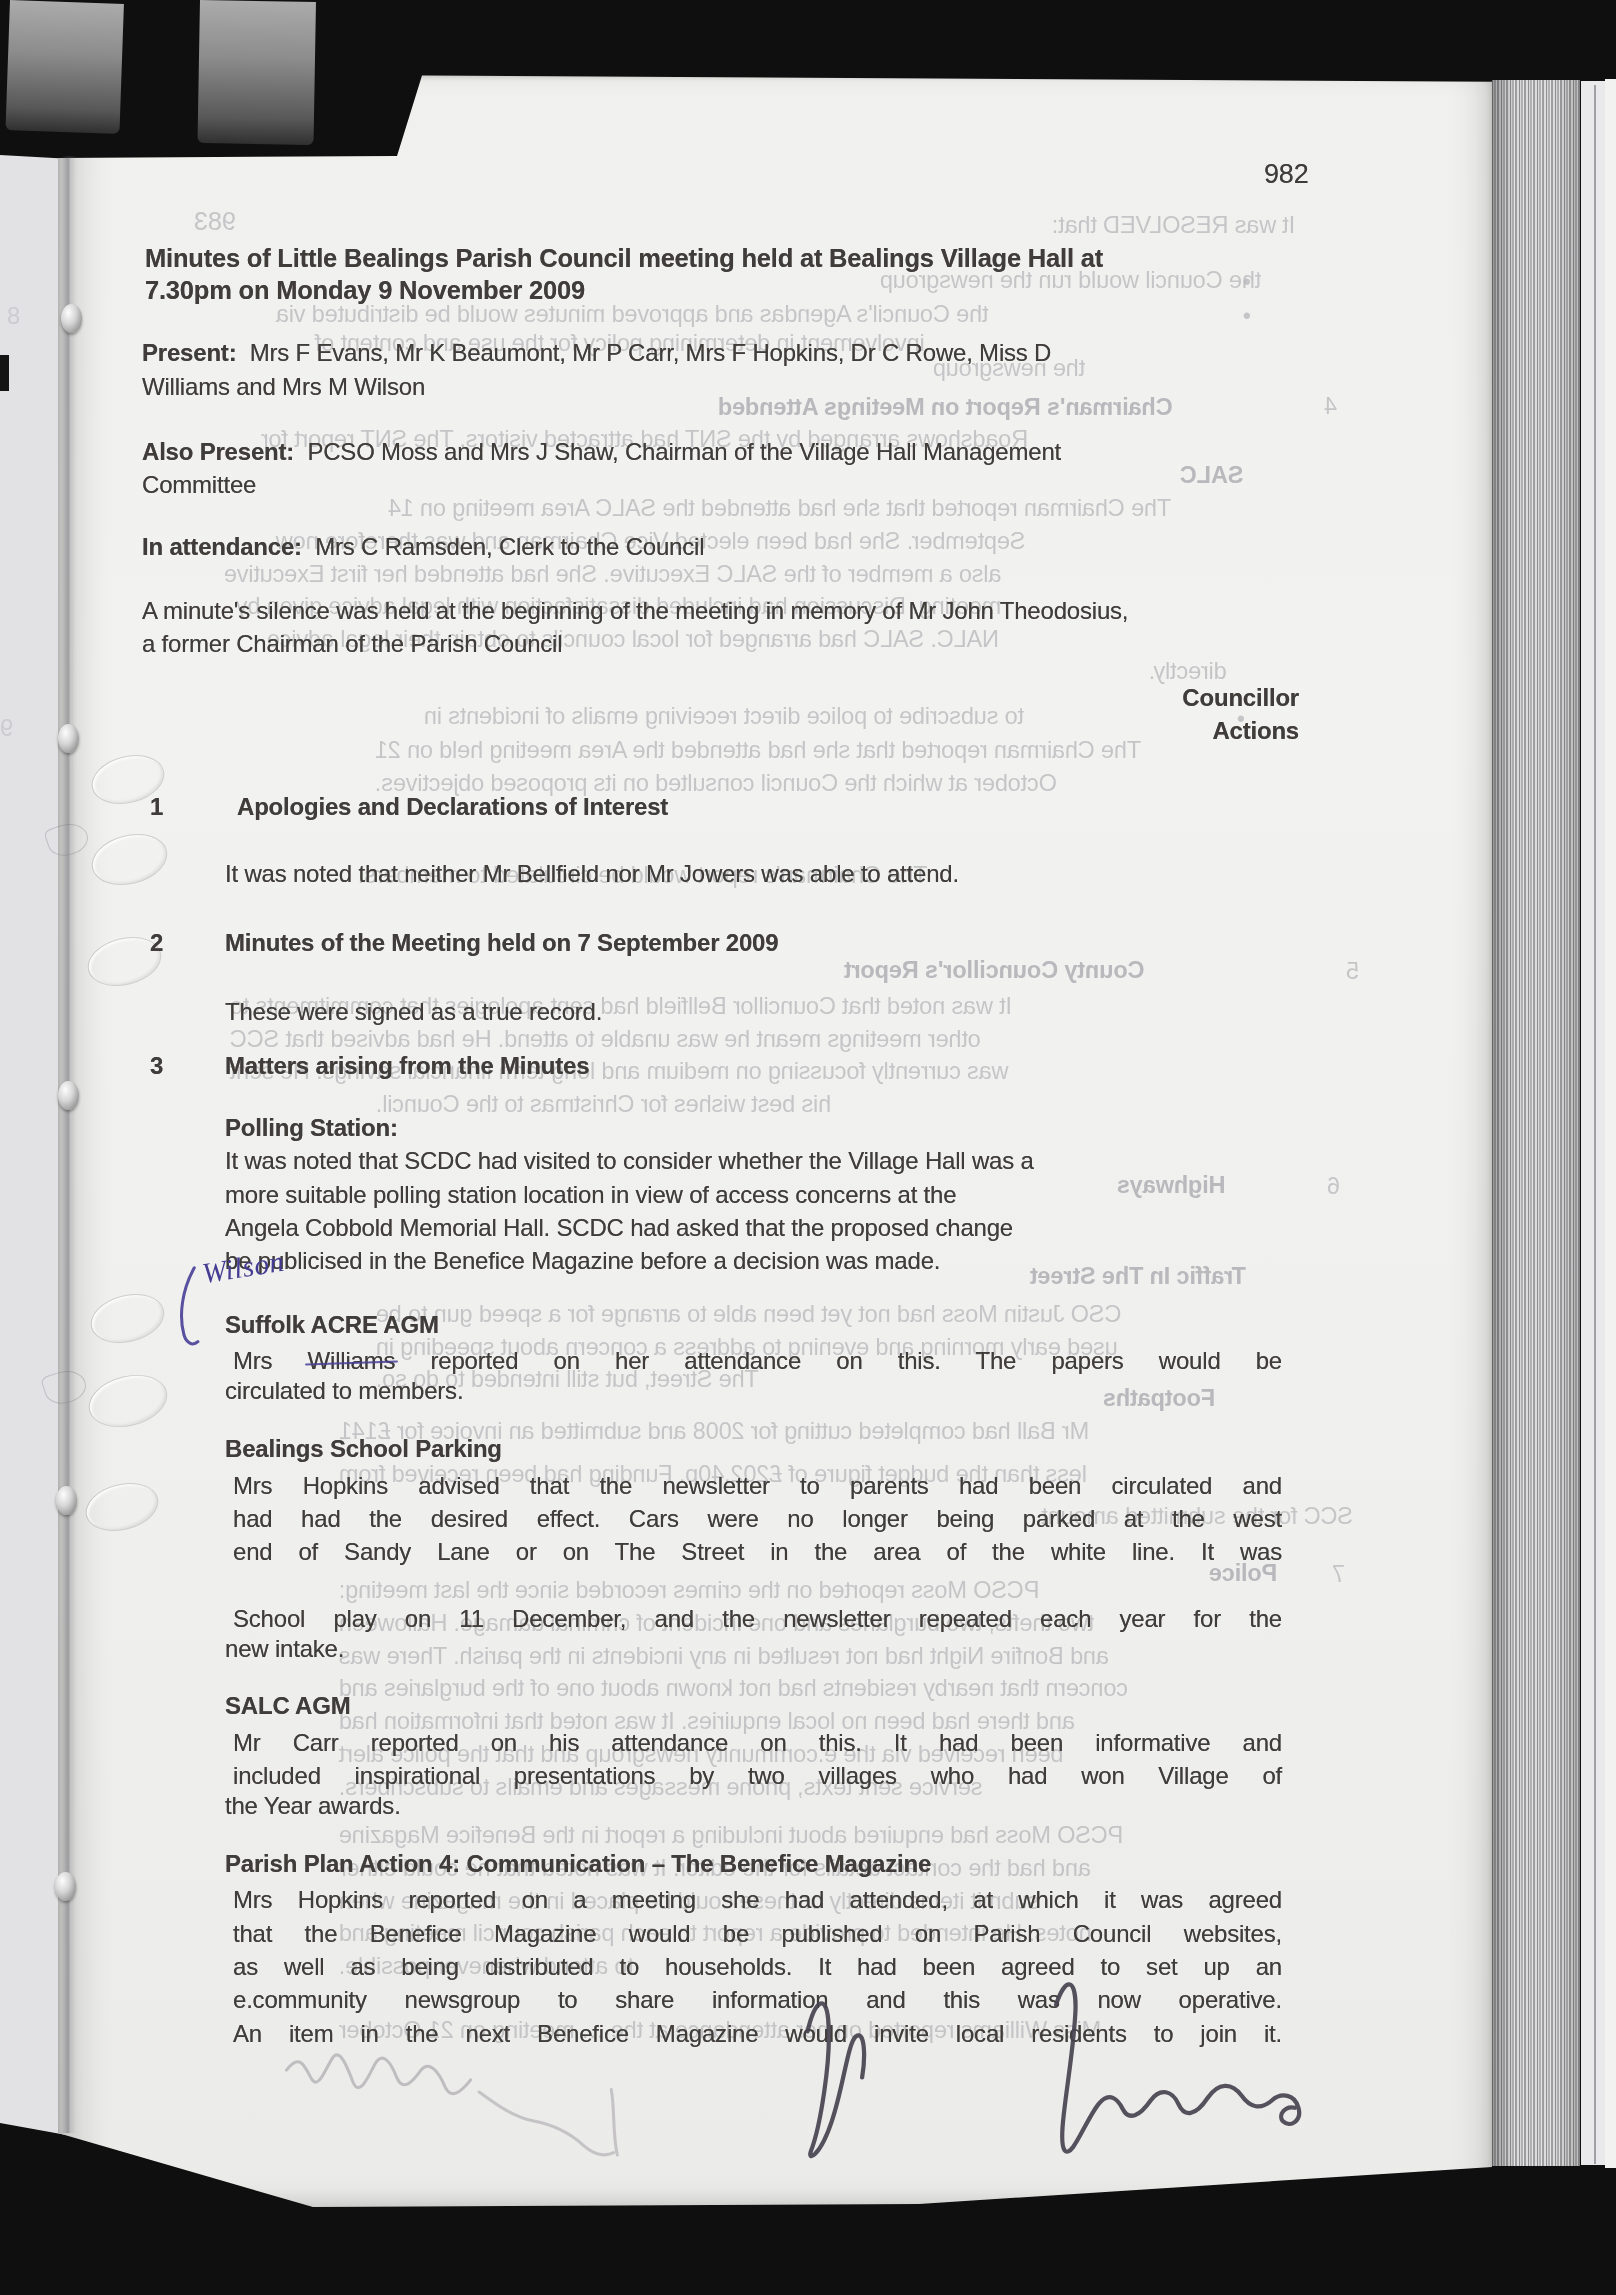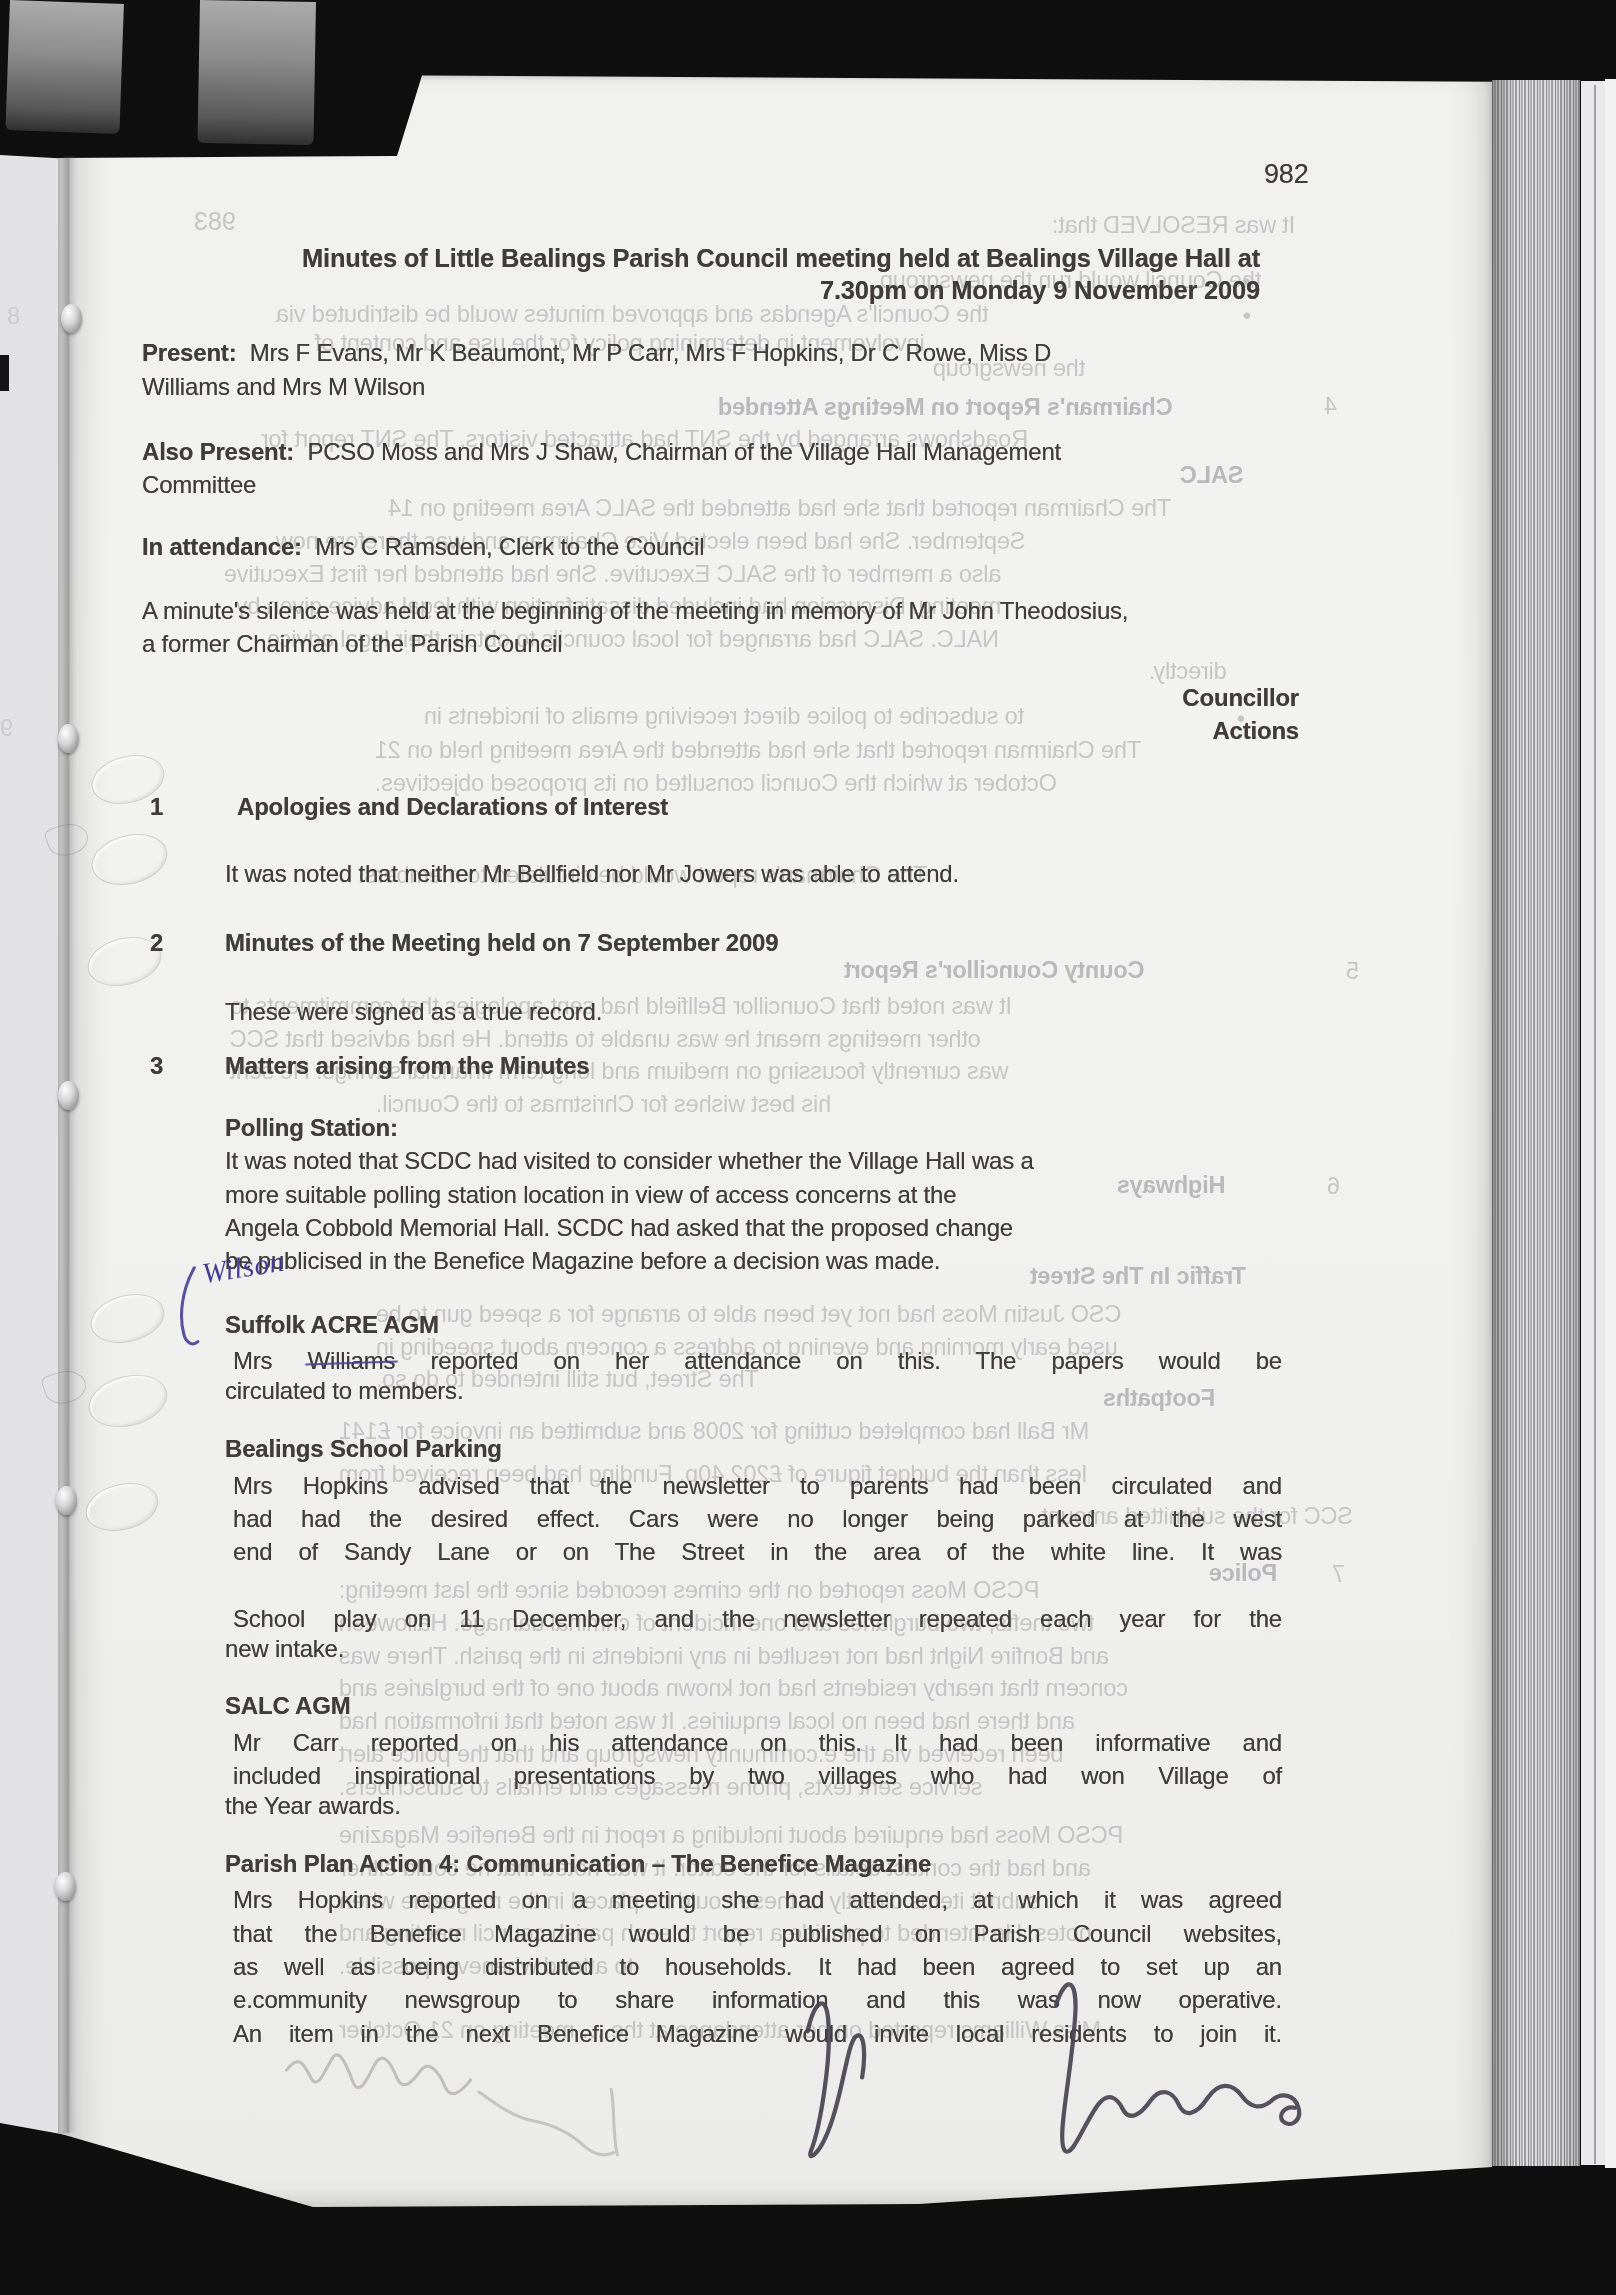--- a/index.html
+++ b/index.html
@@ -38,21 +38,21 @@
   
   .g{position:absolute;white-space:nowrap;font-size:23.6px;color:#b5b5ba;opacity:.72;
      transform:scaleX(-1);z-index:3;letter-spacing:-0.2px;}
   .gb{font-weight:700;color:#ababb1;opacity:.8;}
   .t{position:absolute;white-space:nowrap;font-size:24px;color:#3f3c39;z-index:4;
      letter-spacing:-0.2px;text-shadow:0 0 0.6px rgba(63,60,57,.65);}
   .hd{font-weight:700;}
   .lbl{font-weight:700;margin-right:13.3px;}
   .j{white-space:normal;width:1049px;text-align:justify;line-height:33px;margin-left:8px;}
   .j::after{content:"";display:inline-block;width:100%;height:0;}
-  .ctr{text-align:right;width:1115px;white-space:nowrap;font-weight:700;font-size:25.5px;}
+  .ctr{text-align:left;width:1115px;white-space:nowrap;font-weight:700;font-size:25.5px;}
   .ral{text-align:right;width:329px;white-space:nowrap;font-weight:700;}
   .num{font-weight:700;}
   .struck{position:relative;}
   .struck::after{content:"";position:absolute;left:-3%;right:-3%;top:54%;height:2.4px;background:#473f96;
       transform:rotate(-2deg);border-radius:1.2px;opacity:.85;}
   .hand{position:absolute;z-index:5;font-family:"Liberation Serif", serif;font-style:italic;
       font-size:29px;color:#443c92;transform:rotate(-9deg);letter-spacing:0.6px;}
   .mark{position:absolute;font-size:24px;color:#c7c7cc;opacity:.8;transform:scaleX(-1);z-index:3;}
   svg.ink{position:absolute;left:0;top:0;z-index:5;}
 </style>

